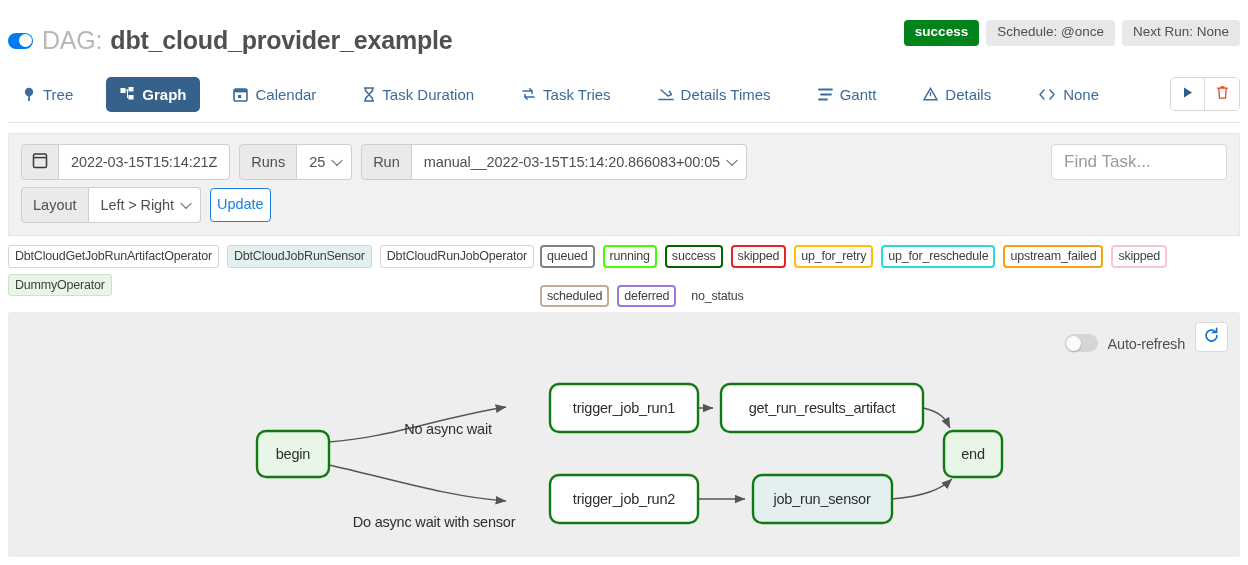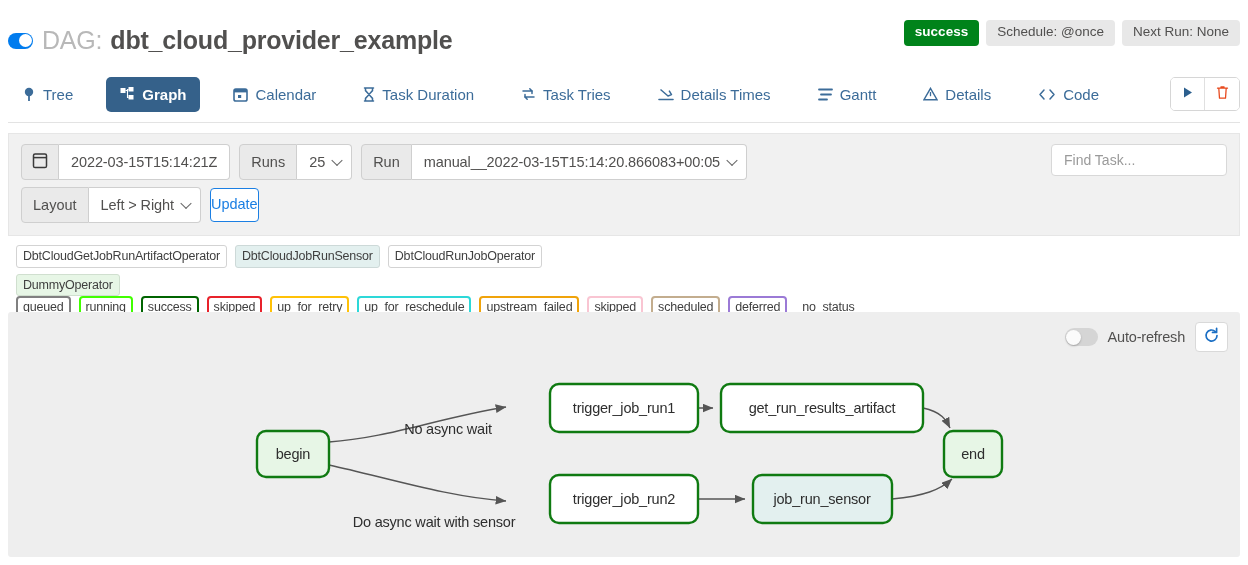--- a/index.html
+++ b/index.html
@@ -226,49 +226,48 @@
     display: flex;
     align-items: center;
     justify-content: center;
     cursor: pointer;
   }
   .btn-update {
     background: #ffffff;
     border: 1px solid #1b7fe3;
     color: #1b7fe3;
     font-size: 14.5px;
-    padding: 7px 0;
+    padding: 7px 6px;
     border-radius: 4px;
     cursor: pointer;
     font-family: inherit;
     line-height: 1.2;
   }
   .find-task {
     position: absolute;
     right: 0;
     top: 0;
     width: 176px;
     background: #ffffff;
     border: 1px solid #d8d8d8;
     border-radius: 4px;
     padding: 7px 12px;
-    font-size: 14px;
+    font-size: 17px;
     color: #9a9a9a;
     font-family: inherit;
     box-sizing: border-box;
   }
   .find-task::placeholder { color: #9a9a9a; }
 
   
   .legend {
-    margin: 9px 16px 0;
+    margin: 9px 8px 0;
     display: flex;
     flex-wrap: wrap;
     align-content: flex-start;
-    flex-direction: column;
   }
   .legend-col-left {
     width: 532px;
     display: flex;
     flex-wrap: wrap;
     gap: 6px 8px;
     align-content: flex-start;
   }
   .legend-col-right {
     flex: 1;
@@ -310,21 +309,21 @@
     height: 245px;
     background: #eeeeee;
     border-radius: 3px;
     overflow: hidden;
   }
   .graph-toolbar {
     position: absolute;
     right: 12px;
     top: 10px;
     display: flex;
-    align-items: center;
+    align-items: flex-end;
     gap: 10px;
   }
   .toggle-refresh {
     width: 33px;
     height: 18px;
     border-radius: 10px;
     background: #d5d5d5;
     position: relative;
     cursor: pointer;
     flex: none;
@@ -490,21 +489,21 @@
       </span>
       <span>Details</span>
     </div>
 
     <div class="tab">
       <span>
         <svg width="18" height="13" viewBox="0 0 18 13">
             <path d="M6 2L2 6.5 6 11M12 2l4 4.5-4 4.5" stroke="#3c6c99" stroke-width="1.5" fill="none" stroke-linecap="round" stroke-linejoin="round"></path>
           </svg>
       </span>
-      <span>Code</span>
+      <span>None</span>
     </div>
   </div>
 
   <div class="tab-actions">
     <button>
       <span>
         <svg width="12" height="13" viewBox="0 0 12 13">
             <path d="M2 1.5l8 5-8 5z" fill="#2c5f8e"></path>
           </svg>
       </span>

